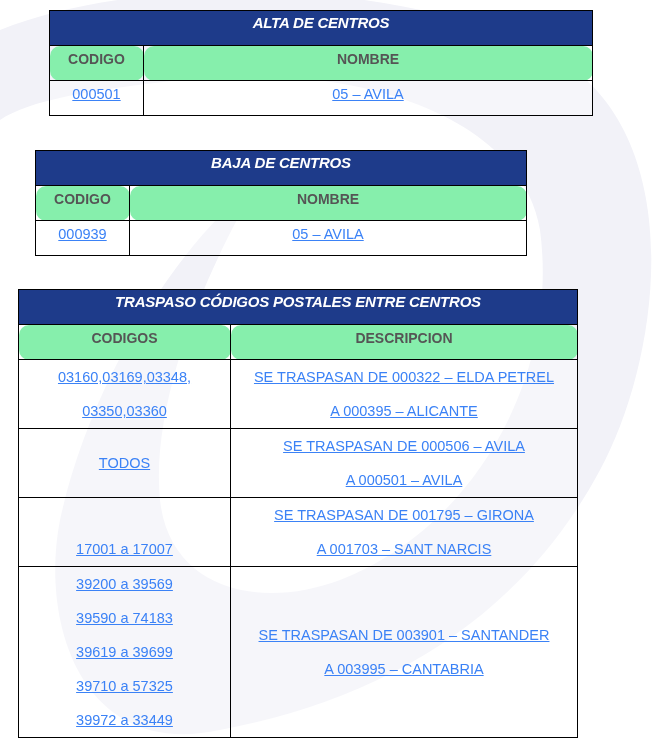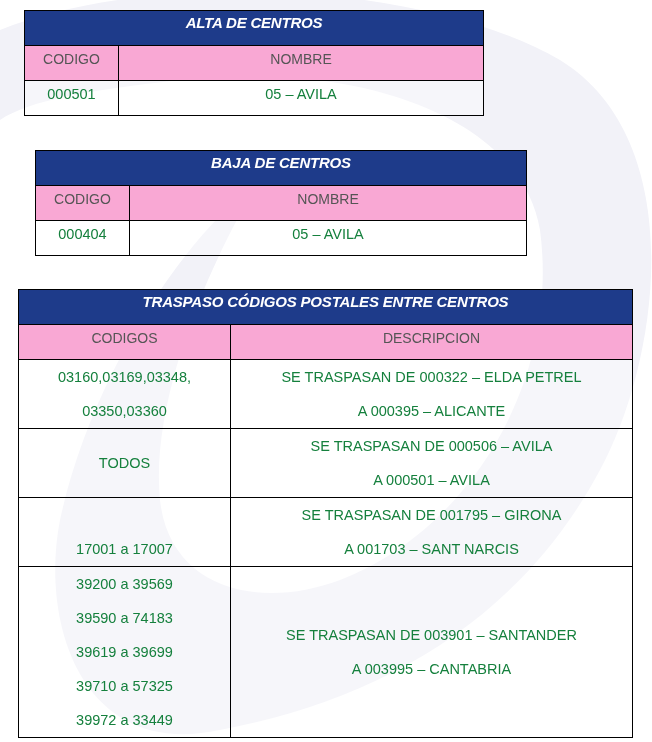--- a/index.html
+++ b/index.html
@@ -9,38 +9,38 @@
     font-family: "Liberation Sans", "DejaVu Sans", sans-serif;
   }
   .watermark { position: absolute; left: 0; top: 0; width: 652px; height: 742px; z-index: 0; }
   .tbl { position: absolute; z-index: 1; border-collapse: collapse; table-layout: fixed; }
   .tbl td, .tbl th { border: 1.2px solid #000; padding: 0; text-align: center; vertical-align: top; }
   .tbl .title {
     background: #1e3b8a; color: #ffffff; font-weight: bold; font-style: italic;
     font-size: 15px; height: 34px; line-height: 24px; letter-spacing: -0.2px;
   }
   .tbl .sub {
-    background: #f9a8d4; color: #555; font-weight: normal; font-size: 14px;
-    height: 34px; line-height: 26px;
+    background: #86efac; color: #555; font-weight: bold; font-size: 14px;
+    height: 34px; line-height: 26px; border-radius: 10px;
   }
-  .tbl .cell { color: #15803d; font-size: 14.5px; height: 34px; line-height: 26px; background: rgba(255,255,255,0.35); }
+  .tbl .cell { color: #3b82f6; font-size: 14.5px; height: 34px; line-height: 26px; background: rgba(255,255,255,0.35); text-decoration: underline; }
   .t3 .cell { line-height: 34px; }
   .line { display: block; }
   .mid { vertical-align: middle !important; }
   .bottom { vertical-align: bottom !important; }
 </style>
 </head>
 <body>
 
 <svg class="watermark" viewBox="0 0 652 742">
   <path d="M0,0 L652,0 L652,742 L0,742 Z" fill="#ffffff"></path>
   <path d="M0,30 C150,-30 420,-20 560,60 C690,140 660,360 600,470 C520,620 380,700 220,730 C80,760 40,620 60,520 C90,380 180,240 260,180 C210,260 150,400 160,500 C170,590 260,610 340,580 C470,530 560,380 540,230 C520,110 340,60 180,80 C90,90 30,100 0,120 Z" fill="#f2f2f8"></path>
 </svg>
 
-<table class="tbl" style="left:24px; top:10px; width:460px;">
+<table class="tbl" style="left:49px; top:10px; width:544px;">
   <colgroup>
       <col style="width:94px">
       <col>
     </colgroup>
   <tbody>
       <tr>
         <th colspan="2" class="title">ALTA DE CENTROS</th>
       </tr>
   <tr>
     <td class="sub">CODIGO</td>
@@ -60,27 +60,27 @@
     </colgroup>
   <tbody>
       <tr>
         <th colspan="2" class="title">BAJA DE CENTROS</th>
       </tr>
   <tr>
     <td class="sub">CODIGO</td>
     <td class="sub">NOMBRE</td>
   </tr>
   <tr>
-    <td class="cell">000404</td>
+    <td class="cell">000939</td>
     <td class="cell">05 – AVILA</td>
   </tr>
 </tbody>
   </table>
 
-<table class="tbl t3" style="left:18px; top:289px; width:615px;">
+<table class="tbl t3" style="left:18px; top:289px; width:560px;">
   <colgroup>
       <col style="width:212px">
       <col>
     </colgroup>
   <tbody>
       <tr>
         <th colspan="2" class="title">TRASPASO CÓDIGOS POSTALES ENTRE CENTROS</th>
       </tr>
   <tr>
     <td class="sub">CODIGOS</td>

